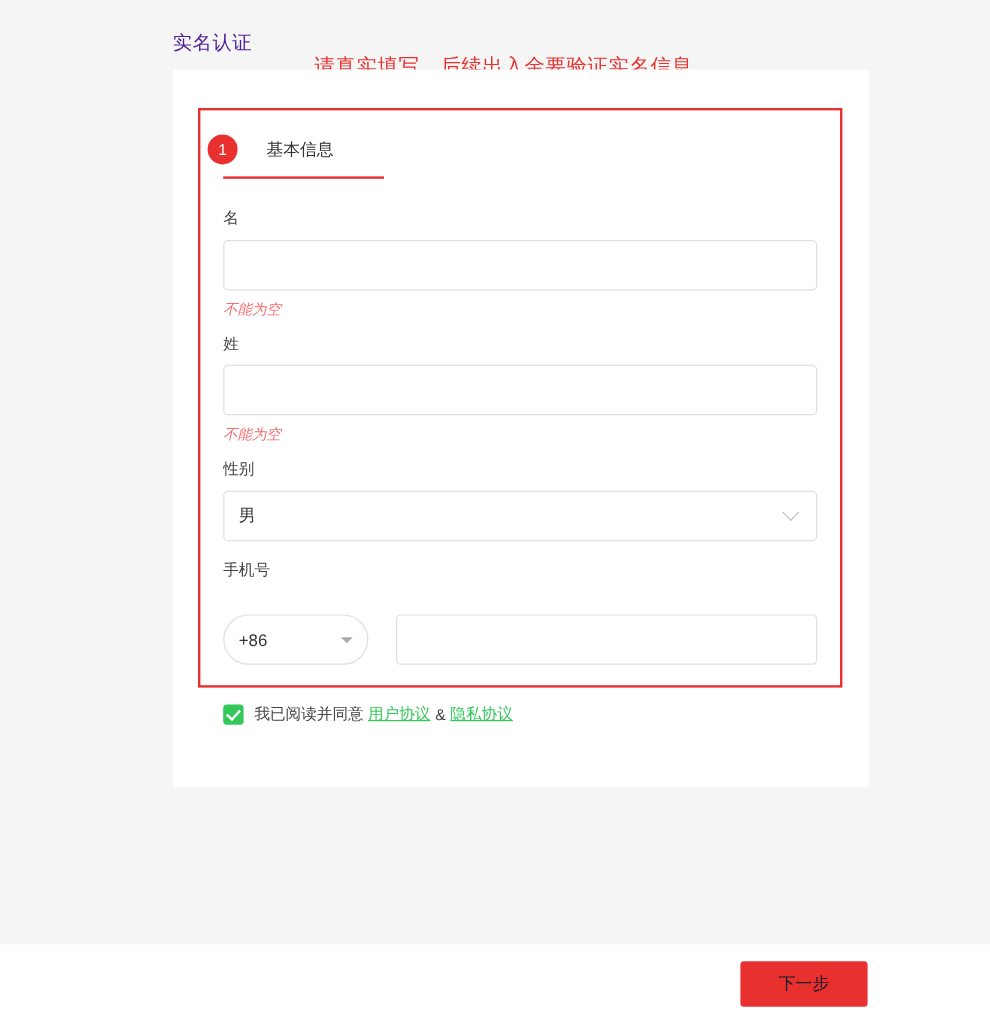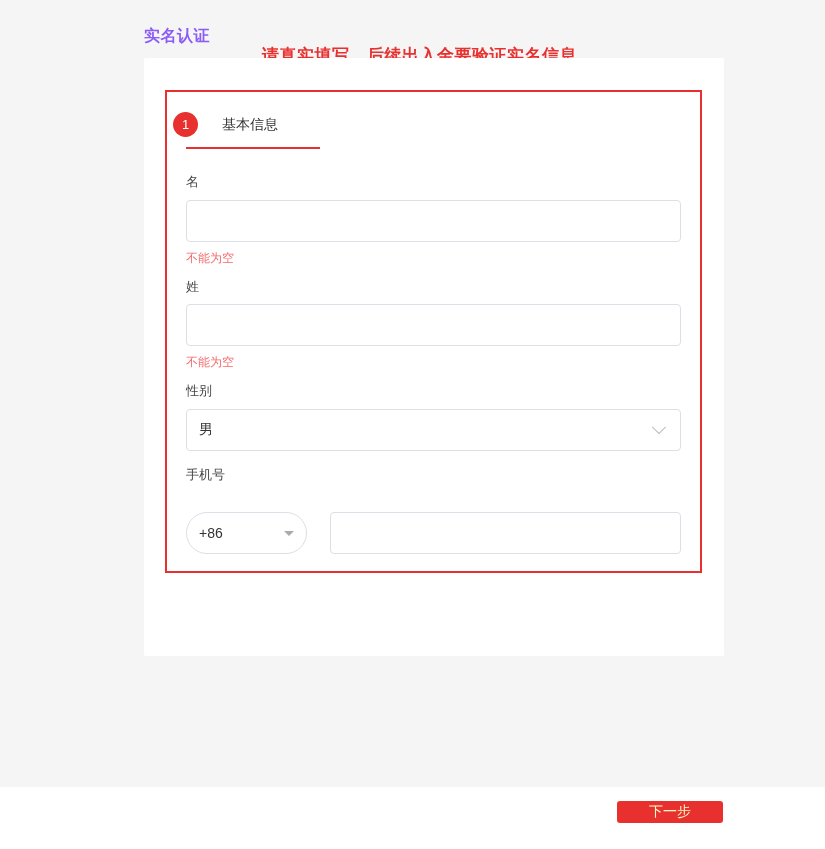--- a/index.html
+++ b/index.html
@@ -21,30 +21,30 @@
     position: absolute;
     top: 0; left: 0;
     width: 825px;
     height: 849px;
   }
   .header-title {
     position: absolute;
     left: 144px;
     top: 26px;
     font-size: 16px;
-    font-weight: bold;
-    color: #8b5cf6;
+    font-weight: normal;
+    color: #4c1d95;
     letter-spacing: 0.5px;
   }
   .warning-banner {
     position: absolute;
     left: 262px;
     top: 44px;
     font-size: 17px;
-    font-weight: bold;
+    font-weight: normal;
     color: #e8312f;
     letter-spacing: 0.5px;
     white-space: nowrap;
   }
   .card {
     position: absolute;
     left: 144px;
     top: 58px;
     width: 580px;
     height: 598px;
@@ -105,20 +105,21 @@
     padding: 0 12px;
     font-size: 14px;
     color: #333;
     font-family: "Liberation Sans", sans-serif;
     outline: none;
   }
   .error-text {
     position: absolute;
     font-size: 12px;
     color: #f56c6c;
+    font-style: italic;
   }
   .select-box {
     position: absolute;
     height: 42px;
     border: 1px solid #dcdfe6;
     border-radius: 4px;
     background: #fff;
     display: flex;
     align-items: center;
     padding: 0 12px;
@@ -181,23 +182,23 @@
     top: 787px;
     width: 825px;
     height: 62px;
     background: #ffffff;
   }
   .next-button {
     position: absolute;
     left: 617px;
     top: 801px;
     width: 106px;
-    height: 22px;
+    height: 38px;
     background: #e8312f;
-    color: #fef9c3;
+    color: #0f172a;
     border: none;
     border-radius: 3px;
     font-size: 14px;
     font-family: "Liberation Sans", sans-serif;
     cursor: pointer;
   }
 </style>
 </head>
 <body>
 
@@ -229,17 +230,25 @@
     <span class="chev"></span>
   </div>
 
   <div class="field-label" style="left:186px; top:466px;">手机号</div>
   <div class="select-box" style="left:186px; top:512px; width:121px;border-radius:21px;">
     <span class="select-value">+86</span>
     <span class="caret-down"></span>
   </div>
   <input class="text-input" style="left: 330px; top: 512px; width: 351px;" value="" placeholder="">
 
+  <div class="checkbox-row">
+    <span class="checkbox"></span>
+    <span>我已阅读并同意</span>
+    <span>&nbsp;</span>
+    <a class="agree-link">用户协议</a>
+    <span class="amp">&amp;</span>
+    <a class="agree-link">隐私协议</a>
+  </div>
 
   <div class="bottom-bar"></div>
   <button class="next-button">下一步</button>
 
 </div>
 
 </body></html>

